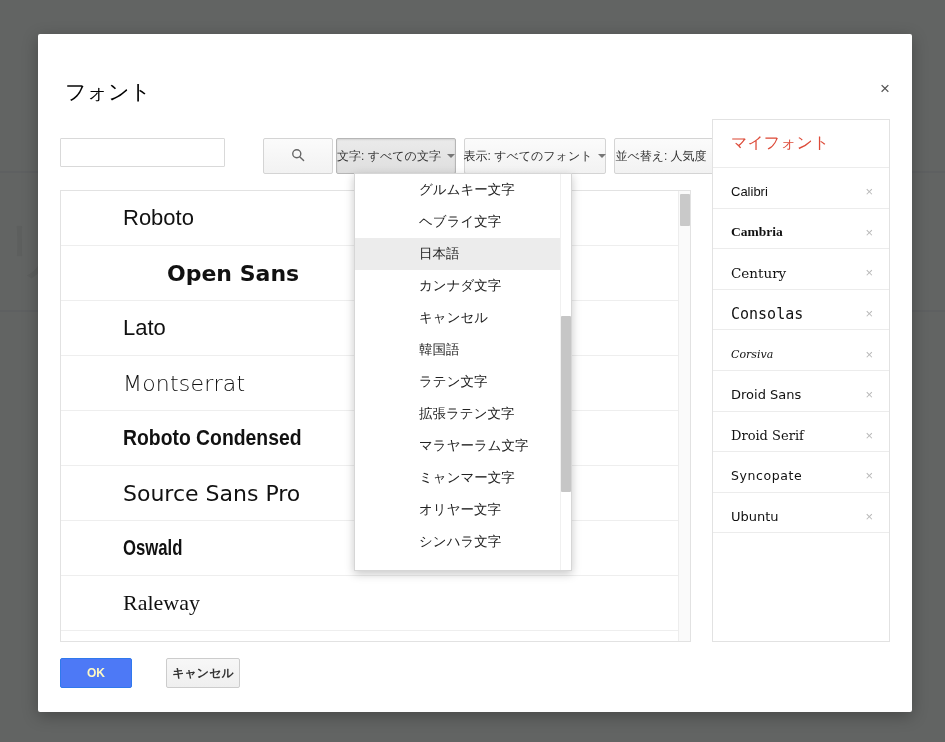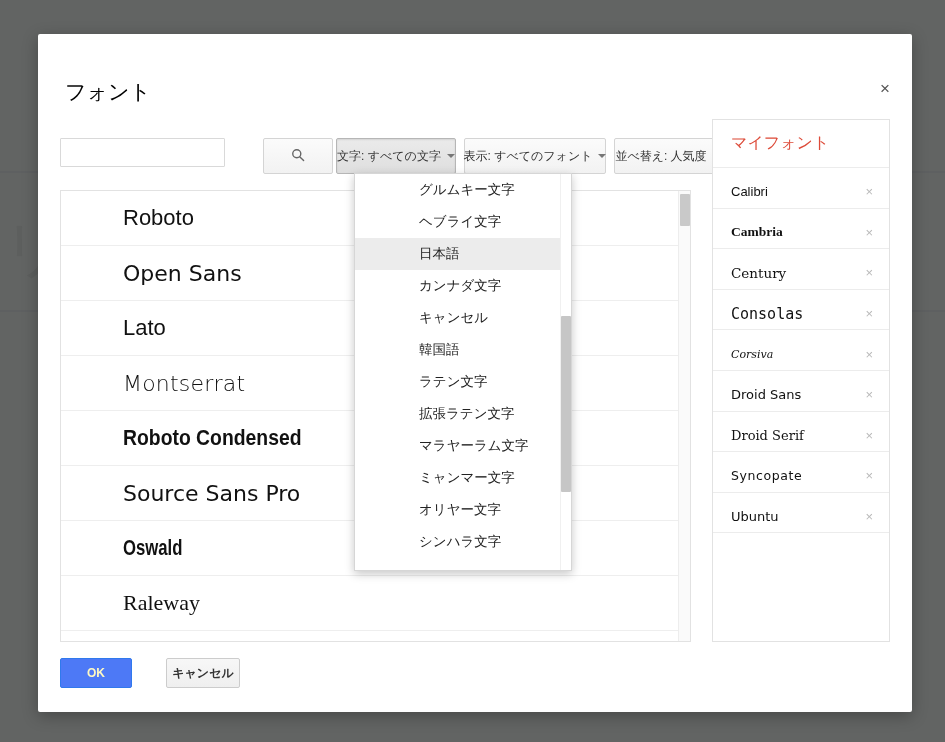--- a/index.html
+++ b/index.html
@@ -117,21 +117,21 @@
     background: #fafafa; border-left: 1px solid #ededed;
   }
   #font-list-thumb {
     position: absolute; left: 1px; top: 3px;
     width: 10px; height: 32px;
     background: #c9c9c9; border-radius: 1px;
   }
 
   
   .ff-roboto    { font-family: "Liberation Sans", sans-serif; font-weight: 400; }
-  .ff-opensans  { font-family: "DejaVu Sans", sans-serif; font-weight: 400; }
+  .ff-opensans  { font-family: "DejaVu Sans", sans-serif; font-weight: 700; margin-left: 44px; }
   .ff-lato      { font-family: "Liberation Sans", sans-serif; font-weight: 400; }
   .ff-montserrat{ font-family: "DejaVu Sans", sans-serif; font-weight: 300; letter-spacing: .2px; }
   .ff-robotocond{ font-family: "Liberation Sans Narrow", "Liberation Sans", sans-serif;
                   font-weight: 700; transform: scaleX(.88); transform-origin: left center; }
   .ff-sourcesans{ font-family: "DejaVu Sans", sans-serif; font-weight: 400; }
   .ff-oswald    { font-family: "Liberation Sans", sans-serif; font-weight: 700;
                   transform: scaleX(.76); transform-origin: left center; }
   .ff-raleway   { font-family: Liberation Serif, serif; font-weight: 300; }
 
   

